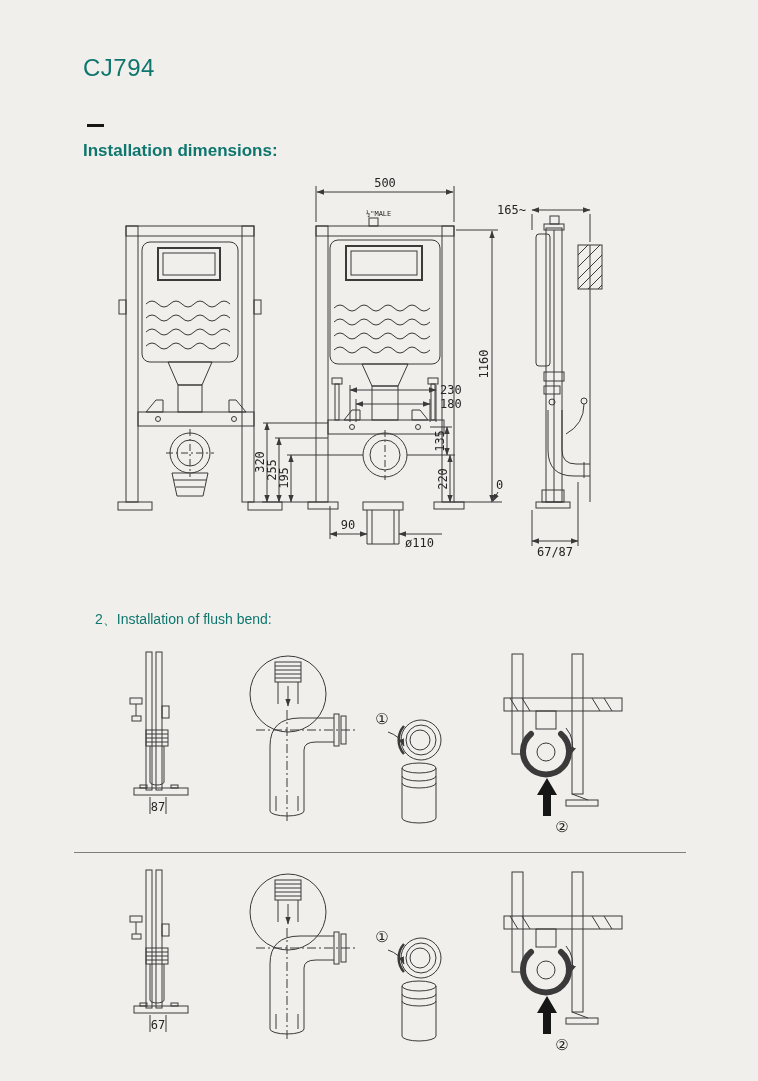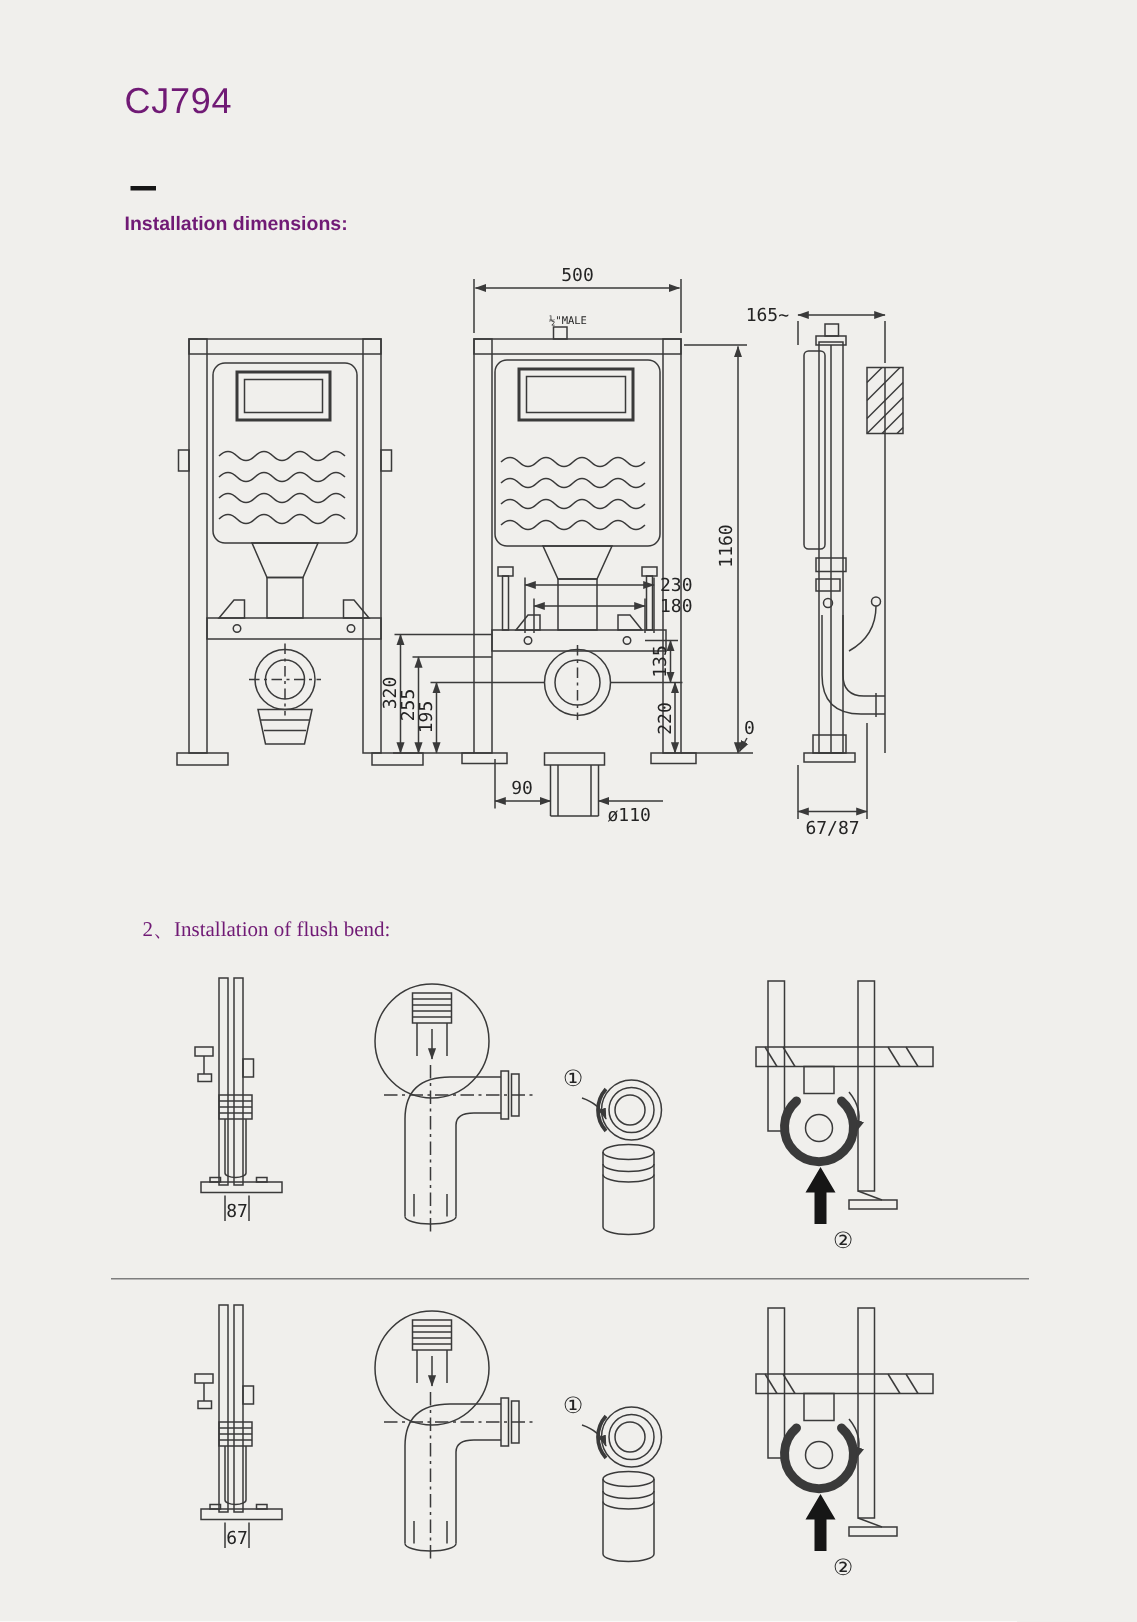--- a/index.html
+++ b/index.html
@@ -1,22 +1,22 @@
 <!DOCTYPE html>
 <html><head>
 <meta charset="utf-8">
 <style>
   html,body{margin:0;padding:0;background:#ffffff}
   .page{position:relative;width:758px;height:1081px;background:#f0efec;
-        font-family:"Liberation Sans",sans-serif;color:#701a75;overflow:hidden}
+        font-family:"Liberation Sans",sans-serif;color:#0f766e;overflow:hidden}
   .model{position:absolute;left:83px;top:54px;font-size:24px;letter-spacing:.5px}
   .title{position:absolute;left:83px;top:86px;font-size:22px}
   .dash{position:absolute;left:87px;top:124px;width:17px;height:3px;background:#161616}
-  .sec1{position:absolute;left:83px;top:141px;font-size:13px;font-weight:700}
-  .sec2{position:absolute;left:95px;top:611px;font-size:14px;font-family:Liberation Serif, serif}
+  .sec1{position:absolute;left:83px;top:141px;font-size:17px;font-weight:700}
+  .sec2{position:absolute;left:95px;top:611px;font-size:14px;font-family:Liberation Sans, sans-serif}
   .divider{position:absolute;left:74px;top:852px;width:612px;height:0;border-top:1.5px solid #7e7e7e}
   svg.main{position:absolute;left:0;top:172px}
   svg.row1{position:absolute;left:110px;top:646px}
   svg.row2{position:absolute;left:110px;top:864px}
 </style>
 </head>
 <body>
 
 <div class="page">
 

